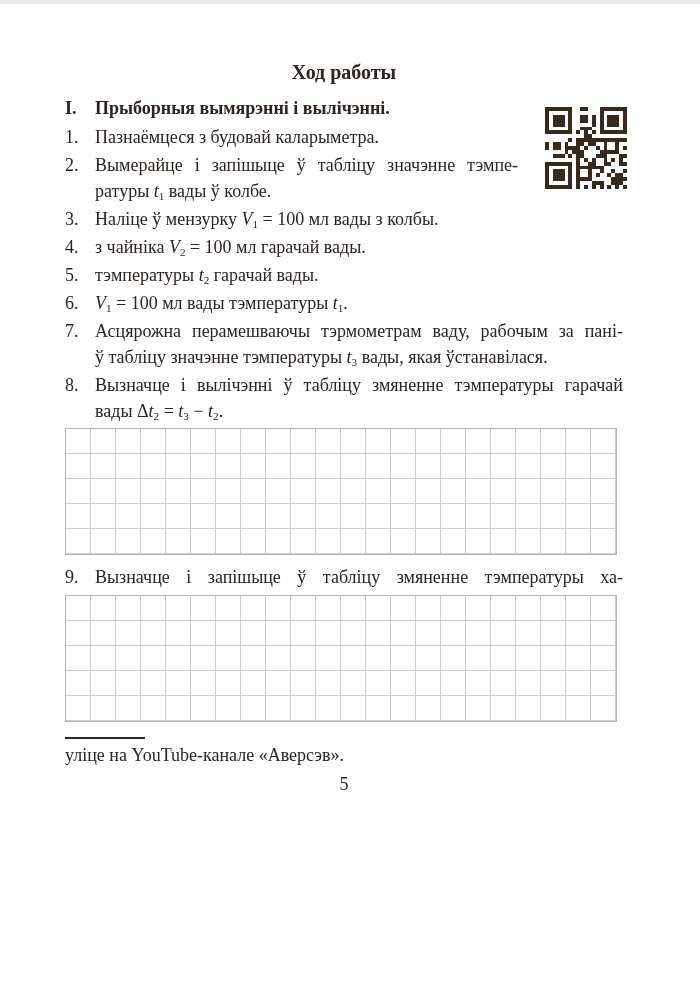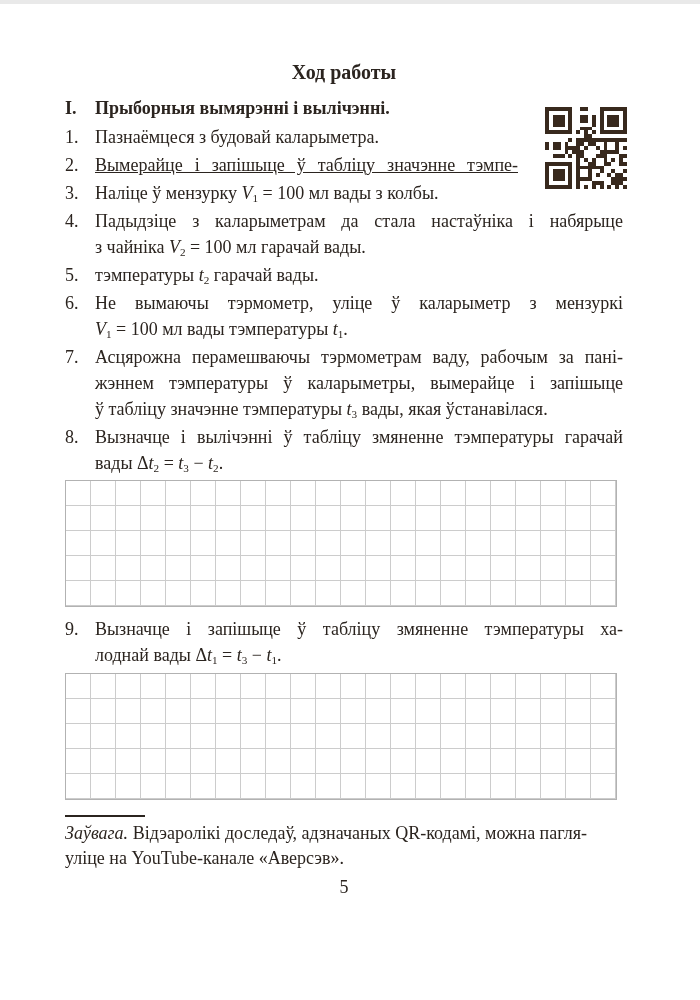--- a/index.html
+++ b/index.html
@@ -15,21 +15,21 @@
     margin-bottom:11px;
   }
   .row{display:flex;align-items:flex-start;}
   .num{flex:0 0 30px;line-height:26px;}
   .txt{flex:1;min-width:0;}
   .heading{font-weight:bold;margin-bottom:3px;}
   .heading .ln{font-weight:bold;}
   .item{margin-bottom:2px;}
   .ln{line-height:26px;}
   .fill{text-align:justify;text-align-last:justify;}
-  .narrow{margin-right:105px;text-decoration:underline;}
+  .narrow{margin-right:105px;}
   sub{font-size:0.62em;line-height:0;vertical-align:-0.25em;}
   i{font-style:italic;}
   .grid{
     width:552px;height:127px;box-sizing:border-box;
     border:1px solid #b2b2b2;
     background-image:
       repeating-linear-gradient(to right,transparent 0,transparent 24px,#cccccc 24px,#cccccc 25px),
       repeating-linear-gradient(to bottom,transparent 0,transparent 24px,#cccccc 24px,#cccccc 25px);
   }
   .grid1{margin-top:4px;}
@@ -291,84 +291,80 @@
     <div class="num">1.</div>
     <div class="txt">
       <div class="ln">Пазнаёмцеся з будовай каларыметра.</div>
     </div>
   </div>
 
   <div class="row item">
     <div class="num">2.</div>
     <div class="txt">
       <div class="ln fill narrow">Вымерайце і запішыце ў табліцу значэнне тэмпе-</div>
+      <div class="ln">ратуры <i>t</i><sub>1</sub> вады ў колбе.</div>
     </div>
   </div>
 
   <div class="row item">
     <div class="num">3.</div>
     <div class="txt">
       <div class="ln">Наліце ў мензурку <i>V</i><sub>1</sub> = 100 мл вады з колбы.</div>
     </div>
   </div>
 
   <div class="row item">
     <div class="num">4.</div>
     <div class="txt">
-      <div class="ln fill">Падыдзіце з каларыметрам да стала настаўніка і набярыце</div>
       <div class="ln">з чайніка <i>V</i><sub>2</sub> = 100 мл гарачай вады.</div>
     </div>
   </div>
 
   <div class="row item">
     <div class="num">5.</div>
     <div class="txt">
       <div class="ln">тэмпературы <i>t</i><sub>2</sub> гарачай вады.</div>
     </div>
   </div>
 
   <div class="row item">
     <div class="num">6.</div>
     <div class="txt">
-      <div class="ln fill">Не вымаючы тэрмометр, уліце ў каларыметр з мензуркі</div>
       <div class="ln"><i>V</i><sub>1</sub> = 100 мл вады тэмпературы <i>t</i><sub>1</sub>.</div>
     </div>
   </div>
 
   <div class="row item">
     <div class="num">7.</div>
     <div class="txt">
       <div class="ln fill">Асцярожна перамешваючы тэрмометрам ваду, рабочым за пані-</div>
-      <div class="ln fill">жэннем тэмпературы ў каларыметры, вымерайце і запішыце</div>
       <div class="ln">ў табліцу значэнне тэмпературы <i>t</i><sub>3</sub> вады, якая ўстанавілася.</div>
     </div>
   </div>
 
   <div class="row item">
     <div class="num">8.</div>
     <div class="txt">
       <div class="ln fill">Вызначце і вылічэнні ў табліцу змяненне тэмпературы гарачай</div>
       <div class="ln">вады Δ<i>t</i><sub>2</sub> = <i>t</i><sub>3</sub> − <i>t</i><sub>2</sub>.</div>
     </div>
   </div>
 
   <div class="grid grid1"></div>
 
   <div class="row item item9">
     <div class="num">9.</div>
     <div class="txt">
       <div class="ln fill">Вызначце і запішыце ў табліцу змяненне тэмпературы ха-</div>
-      <div class="ln">лоднай вады Δ<i>t</i><sub>1</sub> = <i>t</i><sub>3</sub> − <i>t</i><sub>1</sub>.</div>
     </div>
   </div>
 
   <div class="grid grid2"></div>
 
   <div class="footnote-rule"></div>
 
   <div class="footnote">
-    <div class="ln"><i>Заўвага.</i> Відэаролікі доследаў, адзначаных QR-кодамі, можна пагля-</div>
     <div class="ln">уліце на YouTube-канале «Аверсэв».</div>
   </div>
 
   <div class="page-number">5</div>
 
 </div>
 
 </body></html>

